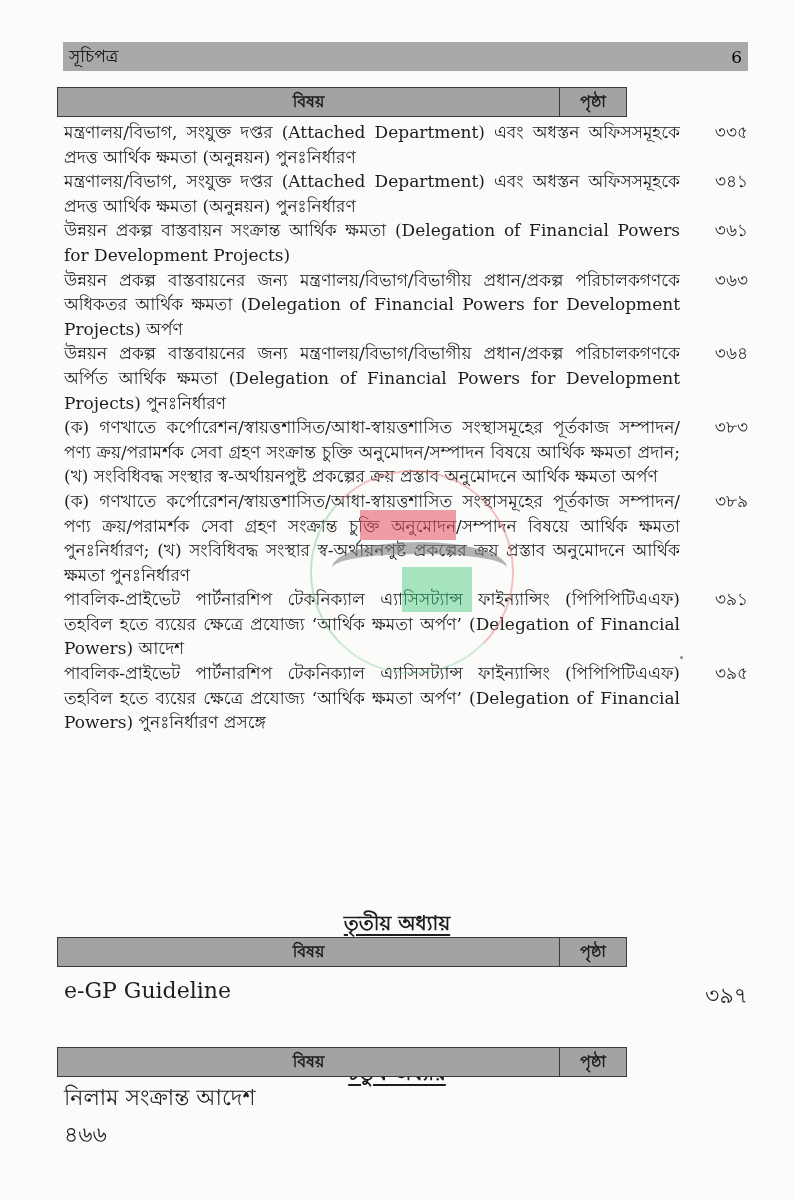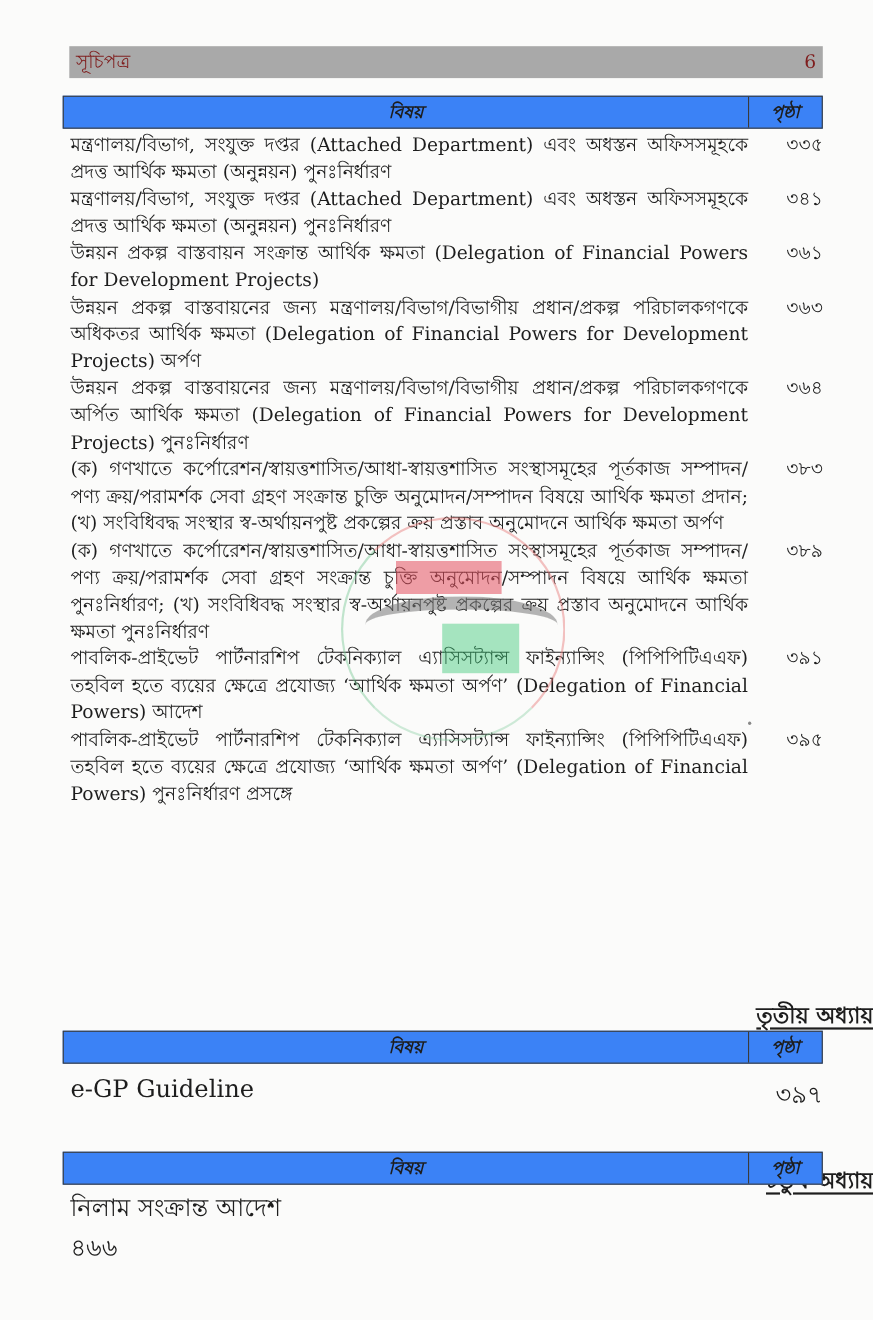--- a/index.html
+++ b/index.html
@@ -9,47 +9,46 @@
     font-family: "DejaVu Serif", "Liberation Serif", serif;
     color: #1d1d1d;
     position: relative;
   }
   .page { position: absolute; left: 0; top: 0; width: 794px; height: 1200px; }
   .running-header {
     position: absolute; left: 63px; top: 42px; width: 685px; height: 29px;
     background: #a9a9a9;
     display: flex; justify-content: space-between; align-items: center;
     padding: 0 6px; box-sizing: border-box;
-    font-size: 17px; color: #7f1d1d;
+    font-size: 17px; color: #000000;
   }
   .toc-header {
-    position: absolute; left: 57px; width: 691px; height: 30px;
-    background: #3b82f6;
+    position: absolute; left: 57px; width: 570px; height: 30px;
+    background: #a3a3a3;
     border: 1.5px solid #3a3a3a; box-sizing: border-box;
     display: flex;
-    font-style: italic;
   }
   .toc-header .subj {
     flex: 1; text-align: center; font-size: 16px; font-weight: bold;
     line-height: 27px; border-right: 1.5px solid #3a3a3a;
   }
   .toc-header .pg {
     width: 66px; text-align: center; font-size: 16px; font-weight: bold; line-height: 27px;
   }
   .entries { position: absolute; left: 64px; width: 684px; }
   .entry { position: relative; display: flex; }
   .entry .text {
     flex: 1; font-size: 17px; line-height: 24.6px; text-align: justify;
     text-align-last: left; padding-right: 16px;
   }
   .entry .page-no {
     width: 52px; text-align: right; font-size: 17px; line-height: 24.6px;
   }
   .chapter-title {
-    position: absolute; left: 0; width: 794px; text-align: right;
+    position: absolute; left: 0; width: 794px; text-align: center;
     font-size: 20px; font-weight: bold;
   }
   .chapter-title span { text-decoration: underline; text-underline-offset: 4px; }
   .single-entry {
     position: absolute; left: 64px; width: 684px; display: flex;
     justify-content: space-between; font-size: 22px;
   }
   .watermark {
     position: absolute; left: 310px; top: 470px; width: 200px; height: 200px;
     border-radius: 50%;

